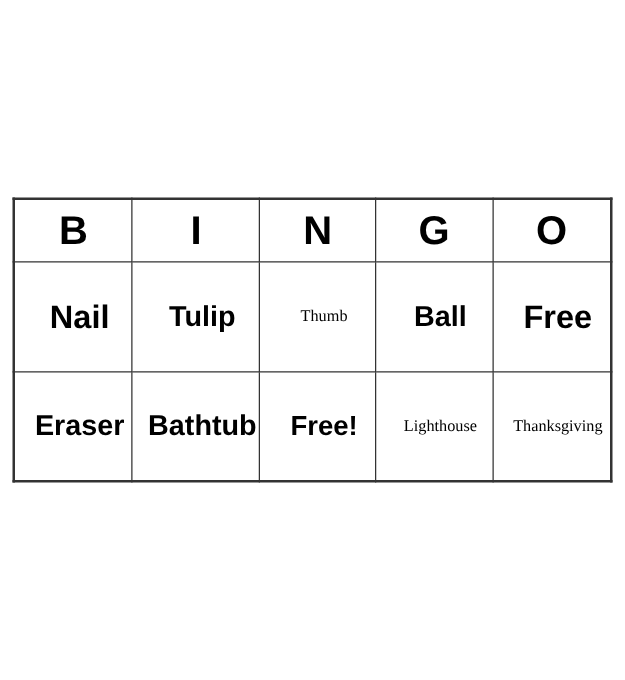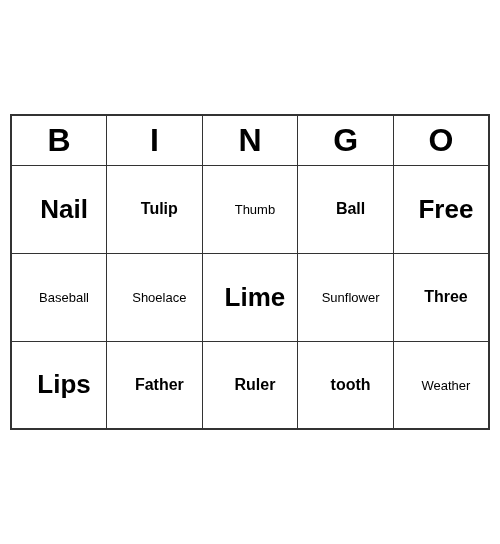--- a/index.html
+++ b/index.html
@@ -44,27 +44,28 @@
       width: 96px;
       padding-left: 12px;
     }
 
     .cell-large {
       font-size: 26px;
       font-weight: bold;
     }
 
     .cell-medium {
-      font-size: 16px;
+      font-size: 23px;
       font-weight: bold;
       margin-top: 20px;
     }
 
     .cell-small {
       font-size: 13px;
+      font-family: Liberation Serif, serif;
     }
 
     .cell-free {
       font-size: 22px;
       font-weight: bold;
     }
   </style>
 </head>
 <body>
 
@@ -80,27 +81,20 @@
   </thead>
   <tbody id="card-body">
   <tr>
         <td><span class="cell-large">Nail</span></td>
         <td><span class="cell-medium">Tulip</span></td>
         <td><span class="cell-small">Thumb</span></td>
         <td><span class="cell-medium">Ball</span></td>
         <td><span class="cell-large">Free</span></td>
       </tr>
       <tr>
-        <td><span class="cell-small">Baseball</span></td>
-        <td><span class="cell-small">Shoelace</span></td>
-        <td><span class="cell-large">Lime</span></td>
-        <td><span class="cell-small">Sunflower</span></td>
-        <td><span class="cell-medium">Three</span></td>
-      </tr>
-      <tr>
-        <td><span class="cell-large">Lips</span></td>
-        <td><span class="cell-medium">Father</span></td>
-        <td><span class="cell-medium">Ruler</span></td>
-        <td><span class="cell-medium">tooth</span></td>
-        <td><span class="cell-small">Weather</span></td>
+        <td><span class="cell-medium">Eraser</span></td>
+        <td><span class="cell-medium">Bathtub</span></td>
+        <td><span class="cell-free">Free!</span></td>
+        <td><span class="cell-small">Lighthouse</span></td>
+        <td><span class="cell-small">Thanksgiving</span></td>
       </tr>
     </tbody>
 </table>
 
 </body></html>

